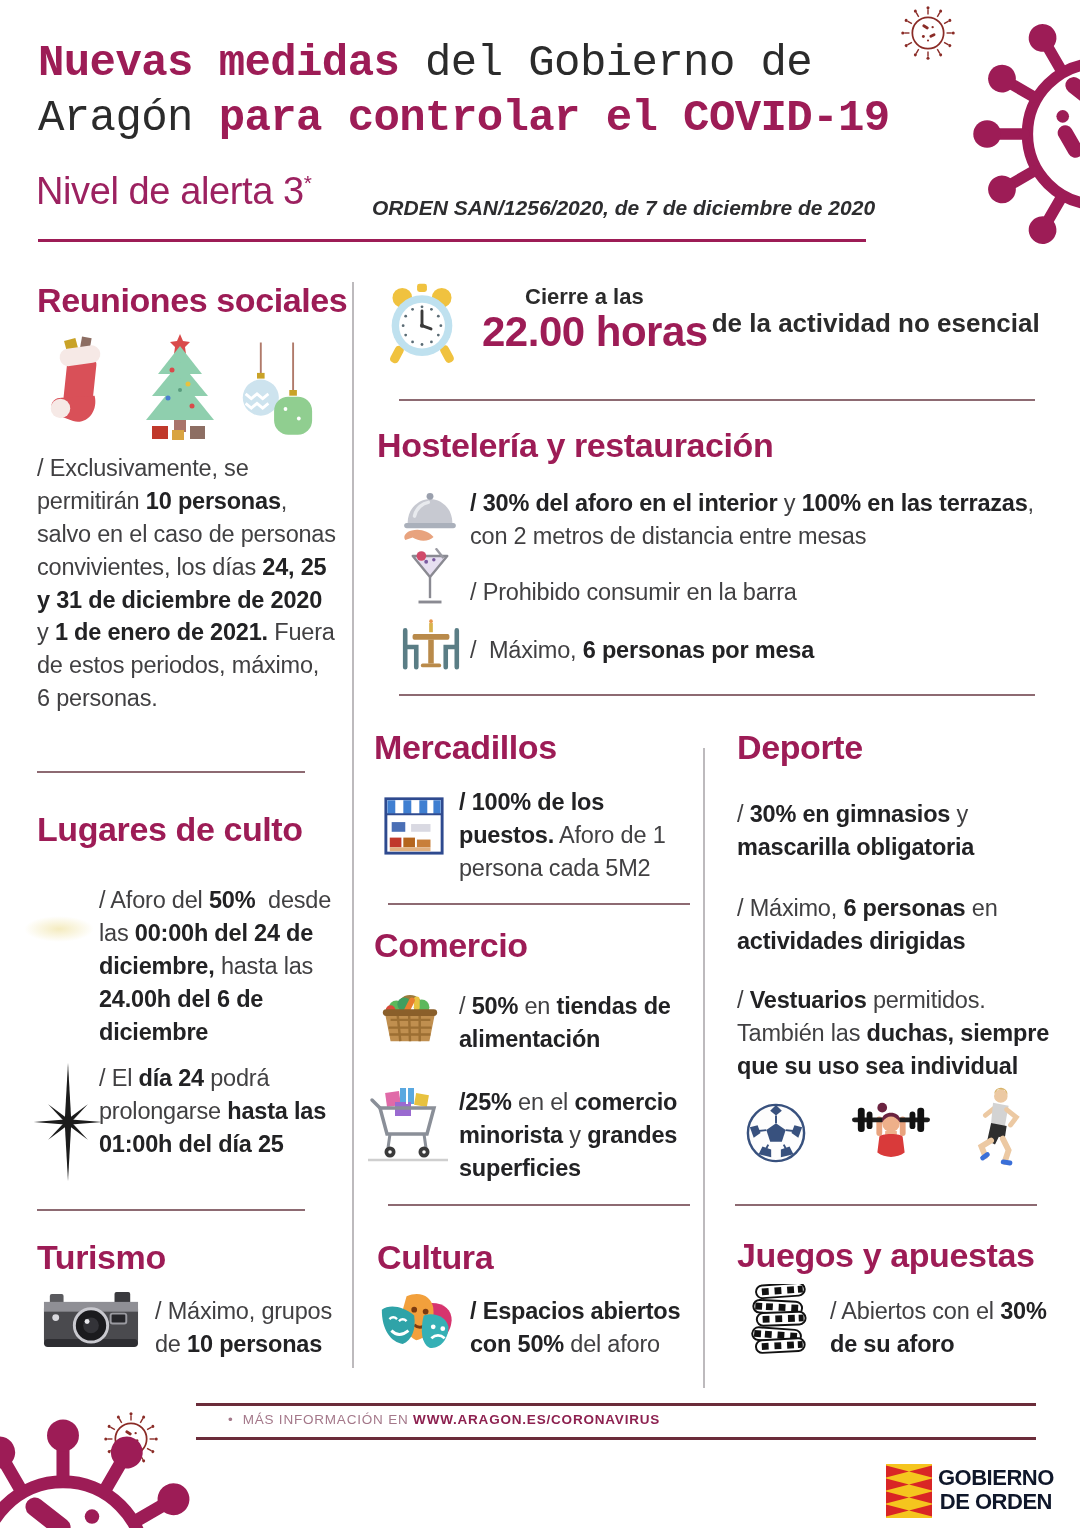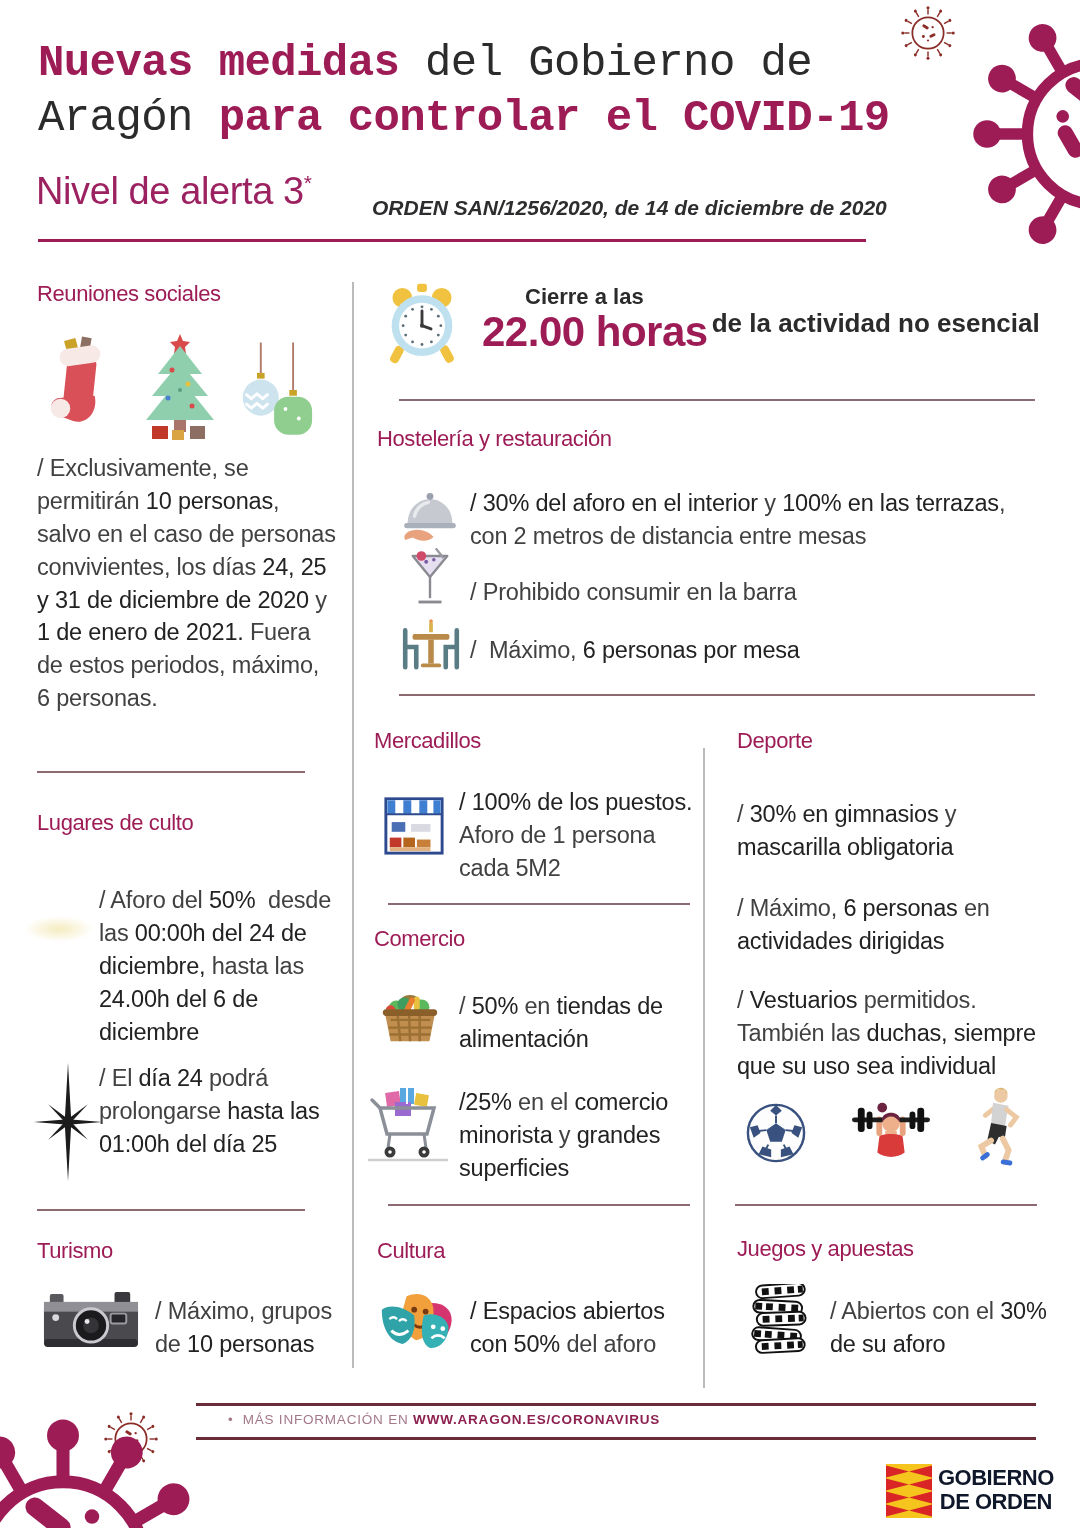--- a/index.html
+++ b/index.html
@@ -2,24 +2,24 @@
 <html><head>
 <meta charset="utf-8">
 <style>
   :root{ --wine:#9d1c56; --ink:#2b2b2b; --body:#414042; }
   html,body{margin:0;padding:0;background:#e8e8e8;}
   .page{position:relative;width:1080px;height:1528px;margin:0 auto;background:#ffffff;
         overflow:hidden;font-family:"Liberation Sans",sans-serif;}
   .abs{position:absolute;}
   .rich{white-space:pre-wrap;}
   
-  .sec-h{font-size:22px;font-weight:400;color:var(--wine);letter-spacing:-0.4px;}
+  .sec-h{font-size:34px;font-weight:700;color:var(--wine);letter-spacing:-0.4px;}
   
   .txt{font-size:23.5px;line-height:1.4;color:var(--body);letter-spacing:-0.2px;}
-  .txt b{color:#222224;font-weight:400;}
+  .txt b{color:#222224;font-weight:700;}
   
   .main-title{font-size:44px;line-height:1.26;color:var(--ink);font-weight:400;letter-spacing:-0.6px;font-family:Liberation Mono, monospace;}
   .main-title b{color:var(--wine);font-weight:800;}
   .alert{font-size:38px;color:#9c2160;font-weight:500;letter-spacing:-0.4px;}
   .alert sup{font-size:55%;}
   .order{font-size:21px;font-style:italic;font-weight:600;color:#2d2d2f;}
   .hrule{height:3px;background:var(--wine);}
   .line{height:2px;background:#8d6a72;}
   .vline{width:2px;background:#bdbabd;}
   .fline{height:3px;background:#6b2c3a;}
@@ -116,21 +116,21 @@
   <svg class="abs" style="left:899px;top:4px;width:58px;height:58px;color:#8a2b26" viewBox="0 0 100 100">
       <use href="#virus-outline"></use>
     </svg>
   <svg class="abs" style="left:972px;top:8px;width:252px;height:252px;color:#9d1c56" viewBox="0 0 200 200">
       <use href="#virus-full"></use>
     </svg>
 
   <div class="abs main-title rich" style="left:38px;top:36px;width:880px"><b>Nuevas medidas</b><span> del Gobierno de
 Aragón </span><b>para controlar el COVID-19</b></div>
   <div class="abs alert rich" style="left:36px;top:170px"><span>Nivel de alerta 3</span><sup>*</sup></div>
-  <div class="abs order" style="left:372px;top:196px">ORDEN SAN/1256/2020, de 14 de diciembre de 2020</div>
+  <div class="abs order" style="left:372px;top:196px">ORDEN SAN/1256/2020, de 7 de diciembre de 2020</div>
   <div class="abs hrule" style="left:38px;top:239px;width:828px"></div>
 
   <div class="abs sec-h" style="left:37px;top:281px">Reuniones sociales</div>
 
   <svg class="abs" style="left:40px;top:334px;width:78px;height:104px" viewBox="0 -6 80 104">
     <rect x="26" y="-2" width="12" height="12" fill="#c9a227" transform="rotate(-15 32 4)"></rect>
     <rect x="42" y="-4" width="10" height="12" fill="#8d6e63" transform="rotate(10 47 2)"></rect>
     <rect x="26" y="16" width="30" height="50" rx="7" fill="#d95058" transform="rotate(6 41 41)"></rect>
     <path d="M56,56 C60,72 48,86 34,82 L18,76 C8,72 10,58 22,58 Z" fill="#d95058"></path>
     <circle cx="21" cy="69" r="10" fill="#f6e9e6"></circle>

